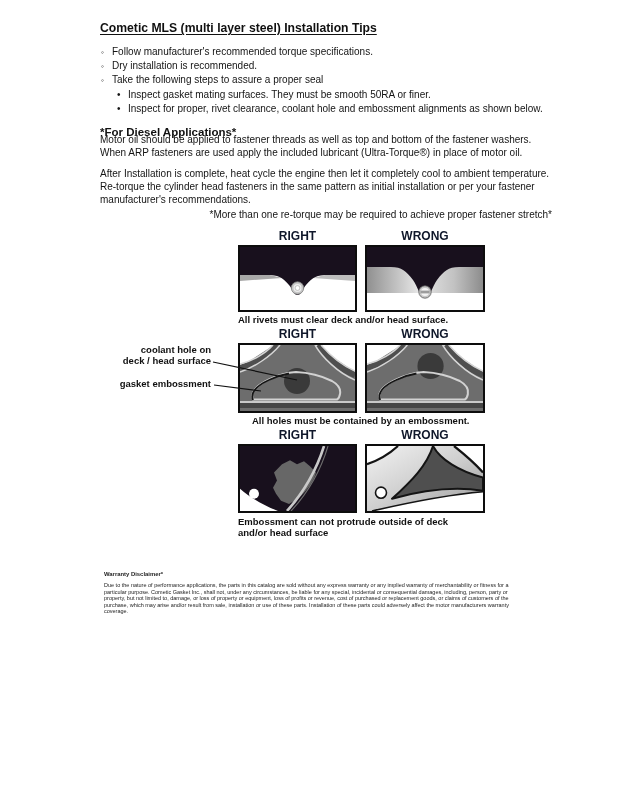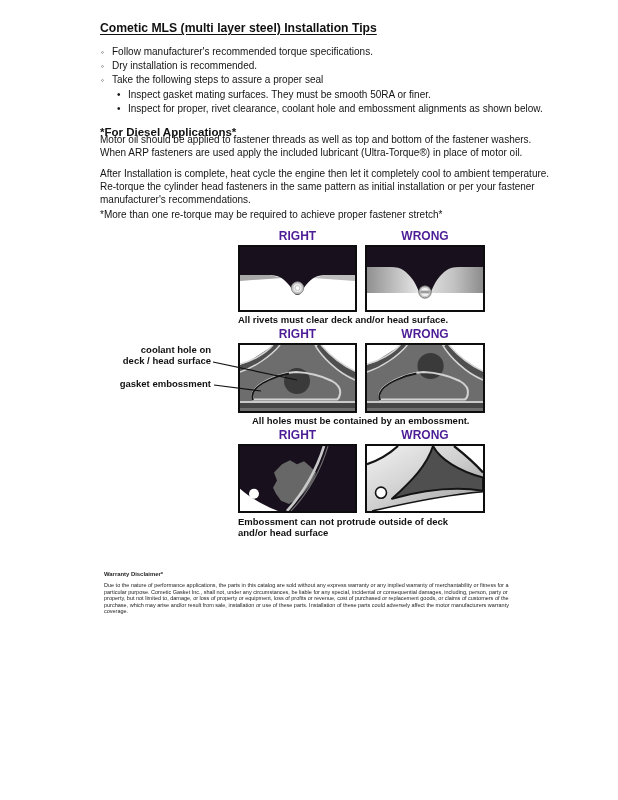--- a/index.html
+++ b/index.html
@@ -18,22 +18,22 @@
   }
   .bullets { left:101px; top:45px; width:460px; font-size:10px; color:#141414; }
   .b-row { display:flex; gap:4px; line-height:14.2px; white-space:nowrap; }
   .b-row .mk { width:7px; font-size:8.5px; line-height:14.2px; }
   .b-sub { margin-left:16px; }
   .b-sub .mk { font-size:10px; }
   .h2 { left:100px; top:117px; font-size:11.5px; font-weight:bold; white-space:nowrap;margin-top:9px; }
   .para { left:100px; width:452px; font-size:10px; line-height:13px; color:#141414; }
   .p1 { top:133px; }
   .p2 { top:167px; }
-  .p3 { top:208px; white-space:nowrap; }
-  .fig-label { width:119px; text-align:center; font-size:12px; font-weight:bold; white-space:nowrap; color:#4c1d95; }
+  .p3 { top:208px; white-space:nowrap;text-align:right; }
+  .fig-label { width:119px; text-align:center; font-size:12px; font-weight:bold; white-space:nowrap; color:#0f172a; }
   .fig-box { border:2px solid #0d0d0d; background:#fff; }
   .fig-box svg { display:block; width:100%; height:100%; }
   .fig-caption { font-size:9.5px; font-weight:bold; line-height:11px; color:#111; }
   .nowrap { white-space:nowrap; }
   .side-label { left:100px; width:111px; text-align:right; font-size:9.5px; font-weight:bold; line-height:11px; color:#111; }
   .leader-overlay { left:100px; top:326px; width:390px; height:95px; pointer-events:none; }
   .disclaimer { left:104px; top:571px; width:414px; color:#1c1c1c; }
   .disclaimer h3 { font-size:5.9px; font-weight:bold; margin-bottom:5px; }
   .disclaimer p { font-size:5.5px; line-height:6.6px; margin-bottom:4.8px; white-space:pre-line; }
   .page-code { left:388px; top:758px; font-size:14px; letter-spacing:0.3px; color:#0f766e; white-space:nowrap; }

